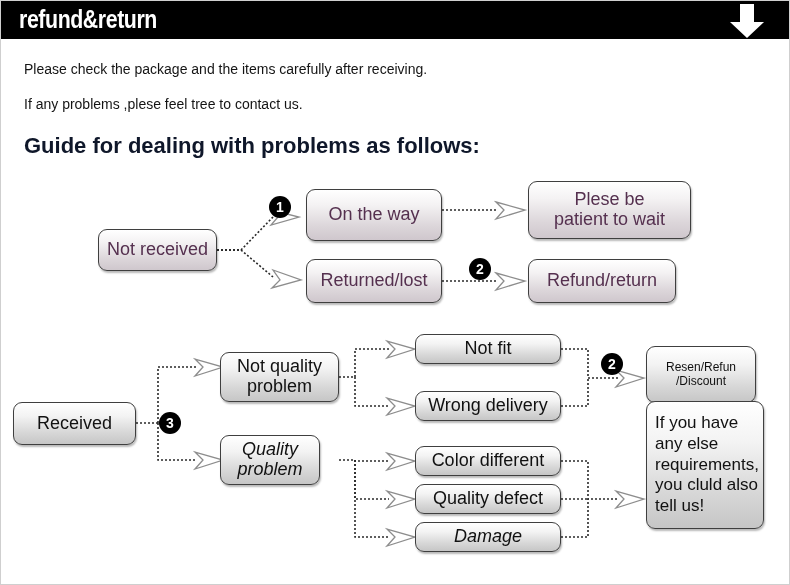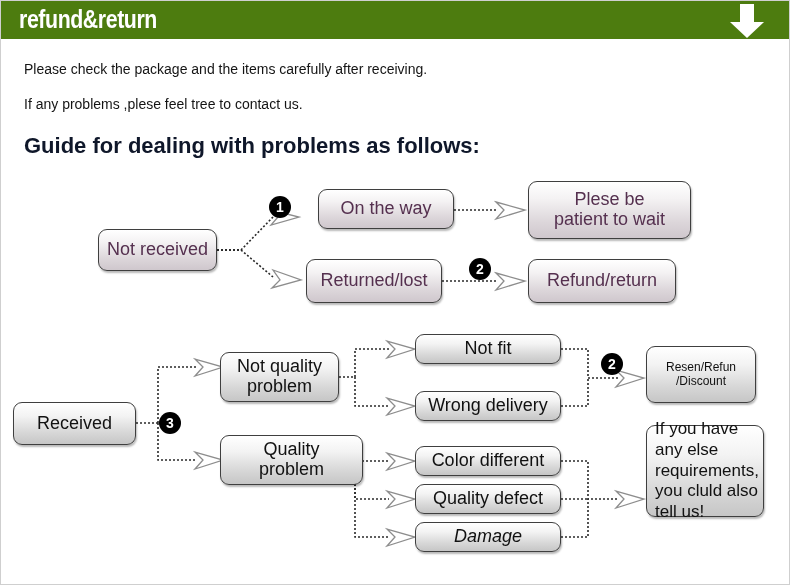--- a/index.html
+++ b/index.html
@@ -12,21 +12,21 @@
     width:790px;height:585px;
     background:#ffffff;
     overflow:hidden;
     border:1px solid #cfcfcf;
     box-sizing:border-box;
   }
 
   
   .header-bar{
     position:absolute;left:0;top:0;width:790px;height:38px;
-    background:#4d7c0f;
+    background:#000000;
   }
   .header-title{
     position:absolute;left:18px;top:3px;
     color:#ffffff;
     font-size:26px;
     font-weight:bold;
     letter-spacing:-0.5px;
     transform:scaleX(.82);
     transform-origin:left top;
     font-family:"Liberation Sans Narrow","Liberation Sans",sans-serif;
@@ -168,54 +168,54 @@
     <polygon class="ahead" points="615,369 643,377 615,386 623,377"></polygon>
 
     <path class="dline" d="M560,460 L587,460 L587,498 L617,498"></path>
     <path class="dline" d="M560,498 L587,498"></path>
     <path class="dline" d="M560,536 L587,536 L587,498"></path>
     <polygon class="ahead" points="615,490 643,498 615,507 623,498"></polygon>
   </svg>
 
   <div class="fbox purple" style="left:97px;top:228px;width:119px;height:42px;">Not received</div>
 
-  <div class="fbox purple" style="left:305px;top:188px;width:136px;height:40px;margin-left:12px;">On the way</div>
+  <div class="fbox purple" style="left:305px;top:188px;width:136px;height:52px;">On the way</div>
 
   <div class="fbox purple" style="left:305px;top:258px;width:136px;height:44px;">Returned/lost</div>
 
   <div class="fbox purple" style="left:527px;top:180px;width:163px;height:58px;white-space:pre-line;">Plese be
 patient to wait</div>
 
   <div class="fbox purple" style="left:527px;top:258px;width:148px;height:44px;">Refund/return</div>
 
   <div class="badge" style="left:268px;top:195px;">1</div>
   <div class="badge" style="left:468px;top:257px;">2</div>
 
   <div class="fbox" style="left:12px;top:401px;width:123px;height:43px;">Received</div>
 
   <div class="fbox" style="left:219px;top:351px;width:119px;height:50px;white-space:pre-line;">Not quality
 problem</div>
 
-  <div class="fbox" style="left:219px;top:434px;width:143px;height:50px;white-space:pre-line;">Quality
+  <div class="fbox" style="left:219px;top:434px;width:100px;height:50px;white-space:pre-line;font-style:italic;">Quality
 problem</div>
 
   <div class="fbox" style="left:414px;top:333px;width:146px;height:30px;">Not fit</div>
 
   <div class="fbox" style="left:414px;top:390px;width:146px;height:30px;">Wrong delivery</div>
 
   <div class="fbox" style="left:414px;top:445px;width:146px;height:30px;">Color different</div>
 
   <div class="fbox" style="left:414px;top:483px;width:146px;height:30px;">Quality defect</div>
 
   <div class="fbox" style="left:414px;top:521px;width:146px;height:30px;font-style:italic;">Damage</div>
 
   <div class="fbox" style="left:645px;top:345px;width:110px;height:57px;white-space:pre-line;font-size:12px;">Resen/Refun
 /Discount</div>
 
-  <div class="fbox left-text" style="left:645px;top:424px;width:118px;height:92px;white-space:pre-line;font-size:17px;">If you have
+  <div class="fbox left-text" style="left:645px;top:400px;width:118px;height:128px;white-space:pre-line;font-size:17px;">If you have
 any else
 requirements,
 you cluld also
 tell us!</div>
 
   <div class="badge" style="left:158px;top:411px;">3</div>
   <div class="badge" style="left:600px;top:352px;">2</div>
 
 </div>
 

